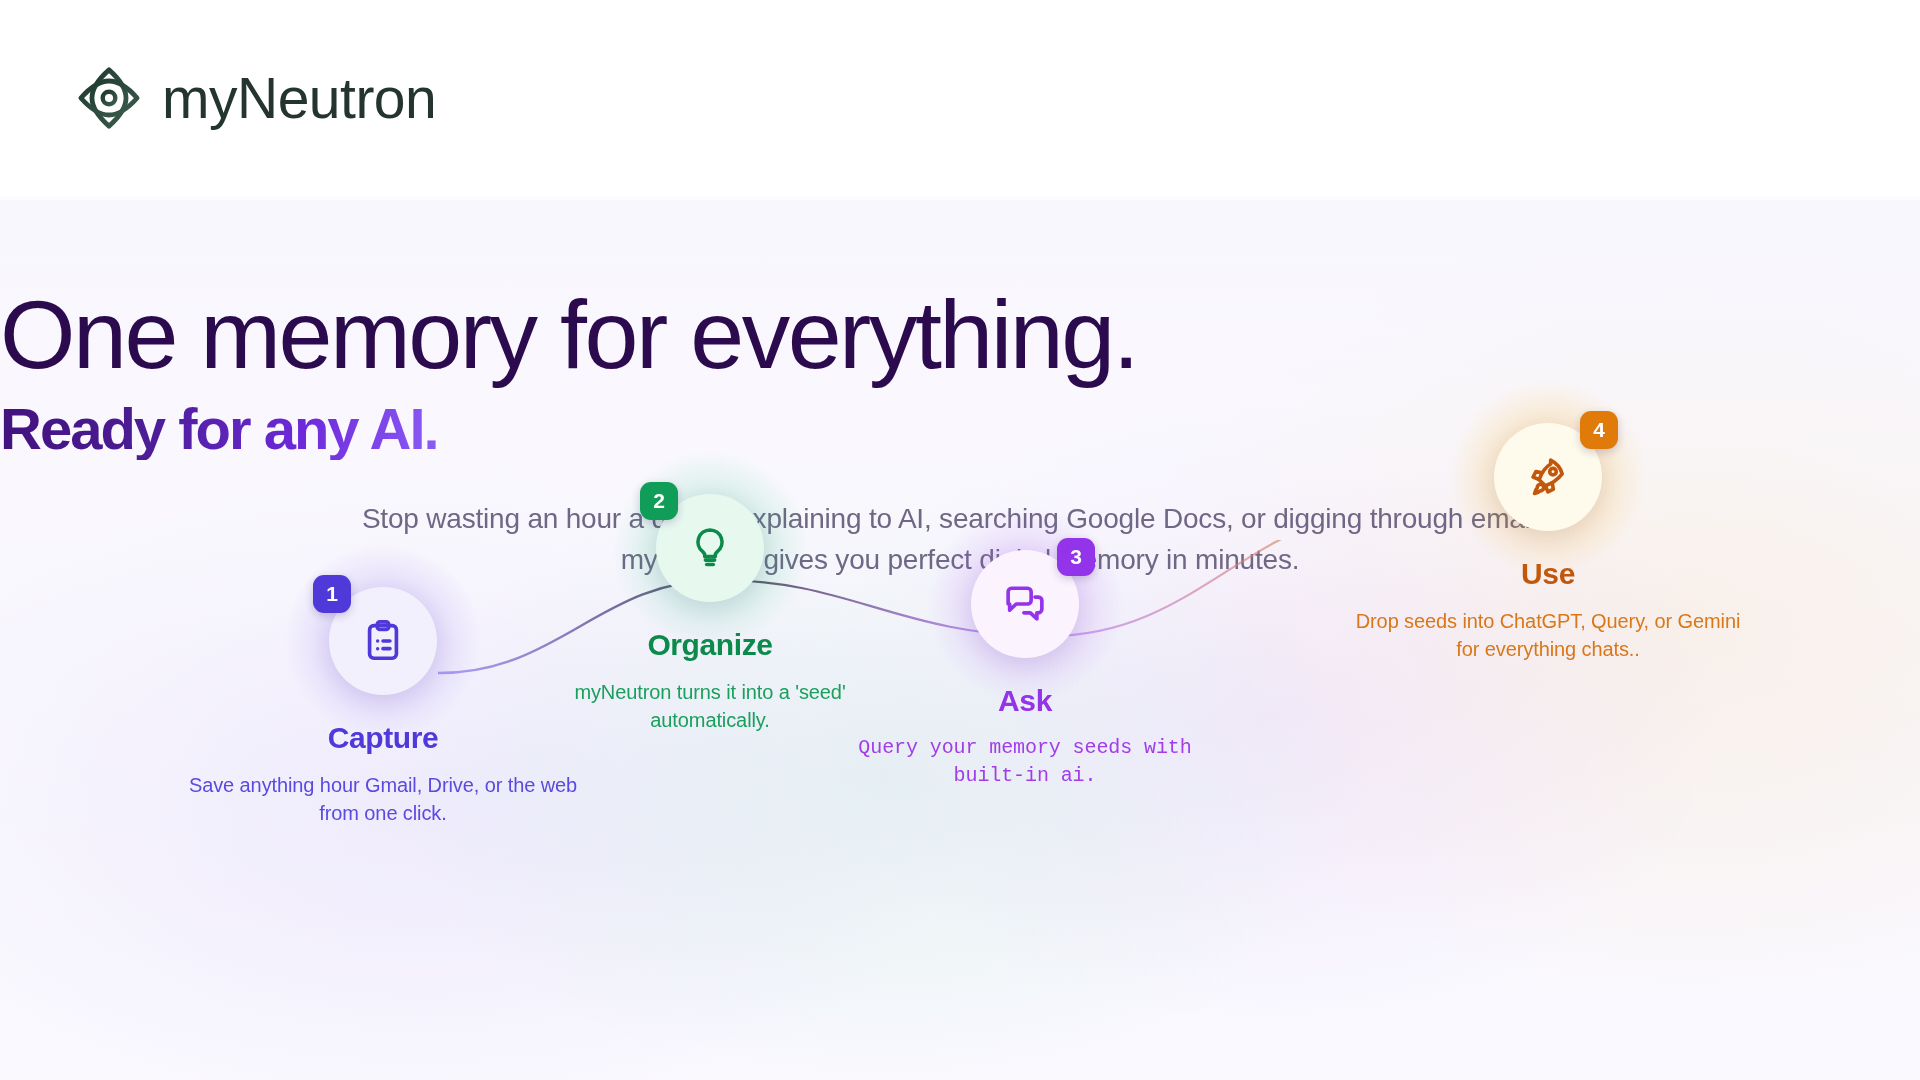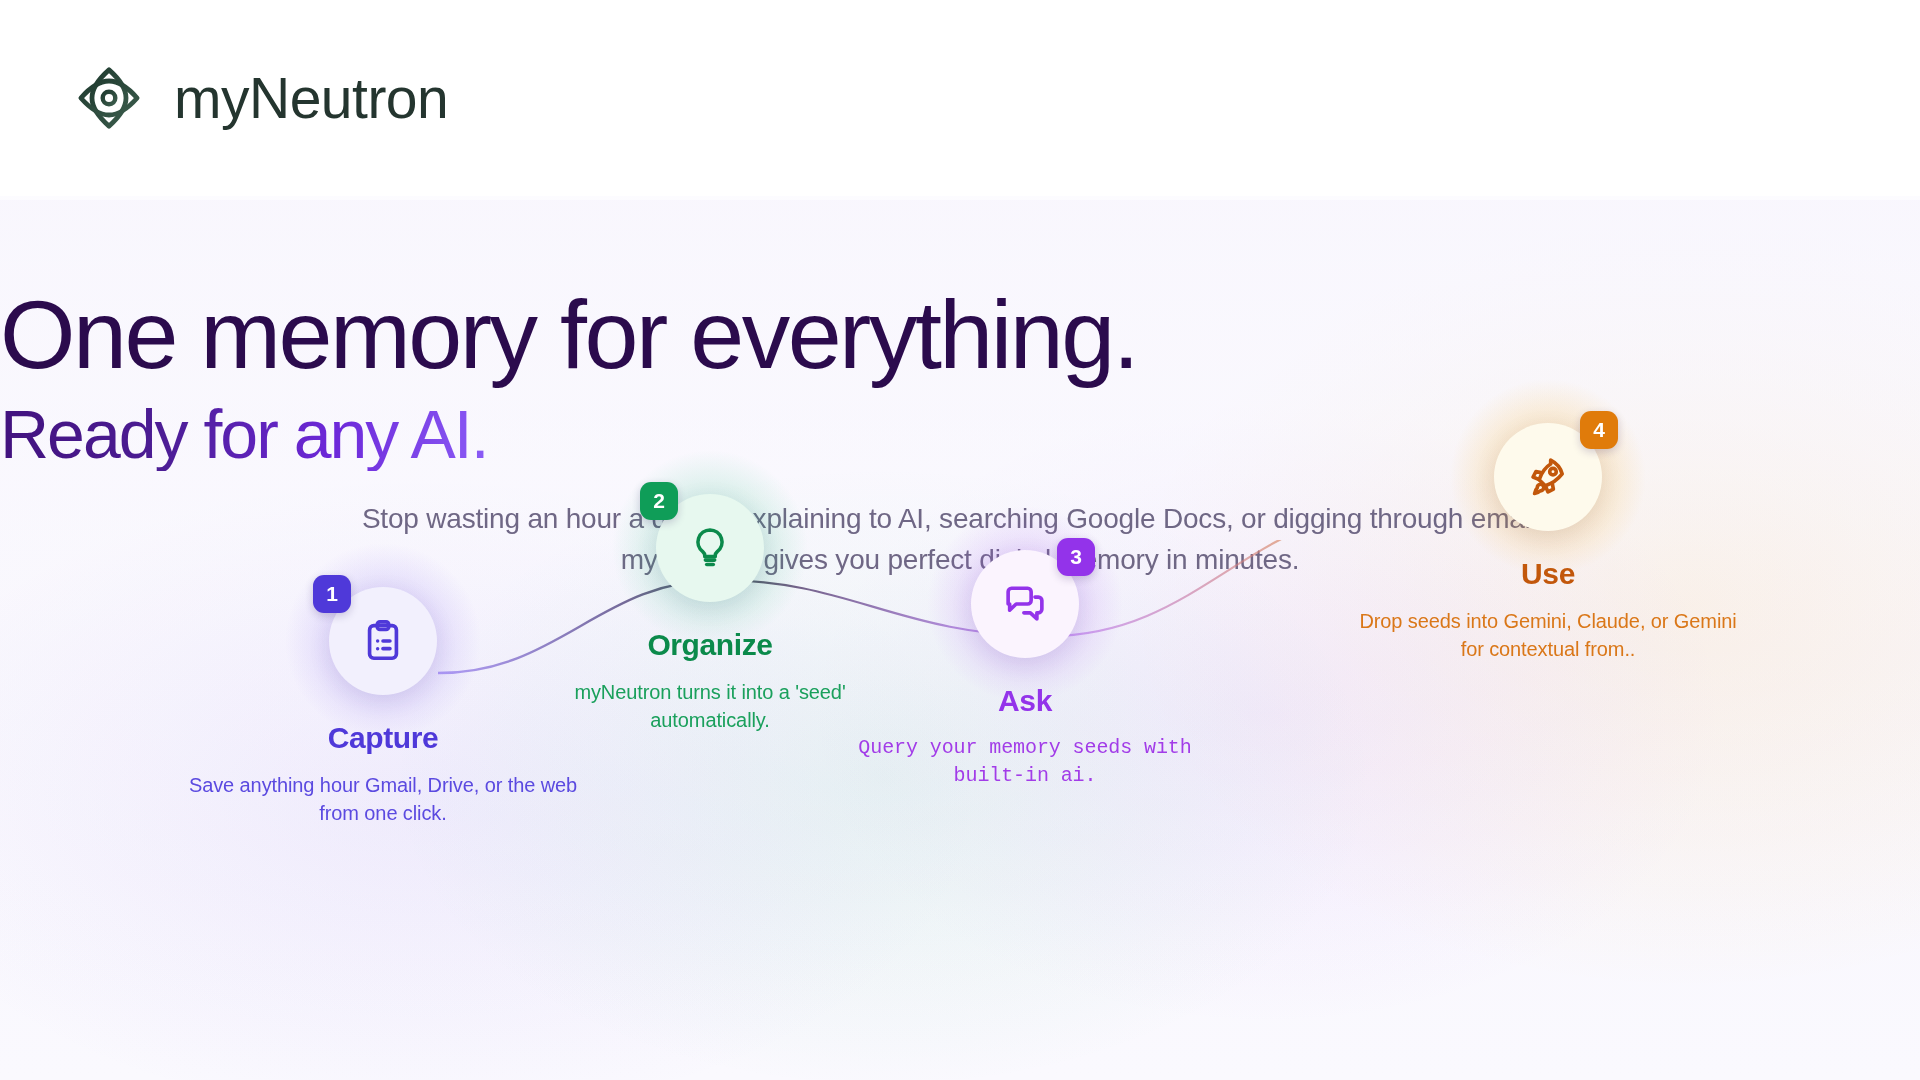--- a/index.html
+++ b/index.html
@@ -31,40 +31,40 @@
     pointer-events:none;
   }
 
   
   #header {
     position:absolute; left:0; top:0; width:1920px; height:196px;
     display:flex; align-items:center;
     padding-left:72px;
     background:#ffffff;
   }
-  #logo { display:flex; align-items:center; gap:28px;text-align:center; }
+  #logo { display:flex; align-items:center; gap:16px;text-align:center; }
   #logo-mark { width:74px; height:74px; display:block; flex:none; }
   #logo-word {
     font-size:57px; font-weight:400; letter-spacing:-0.5px;
     color:#24352f; line-height:1; white-space:nowrap;
   }
 
   
   #headline {
     position:absolute; left:0; top:242px; width:1560px;
     text-align:left;
     margin-top:40px;
   }
   .hl-line { line-height:1.1; white-space:nowrap; }
   #hl1 {
     font-size:97px; font-weight:400; letter-spacing:-2.5px;
     color:#2b0b4d;
   }
   #hl2 {
-    font-size:68px; font-weight:400; letter-spacing:-2px;
+    font-size:58px; font-weight:700; letter-spacing:-2px;
     margin-top:8px;
     background:linear-gradient(95deg,#42127e 0%,#4c1d95 34%,#6d28d9 68%,#8b5cf6 100%);
     -webkit-background-clip:text; background-clip:text;
     -webkit-text-fill-color:transparent; color:#5b21b6;
     display:inline-block;
   }
 
   
   #subheadline {
     position:absolute; left:50%; top:498px;
@@ -250,19 +250,19 @@
             <path d="M10.6 16.6 12 19.8l2.8-1.5-.5-2.6"></path>
             <path d="M6.4 17.6c-1 1-1.4 3-1.4 3s2-.4 3-1.4a1.7 1.7 0 1 0-1.6-1.6Z"></path>
           </svg>
         </div>
         <div class="badge right" style="background:#e07b0a;">
           <span>4</span>
         </div>
       </div>
       <div class="step-title" style="color:#c2570b;">Use</div>
       <div class="step-desc" style="color:#da7718;">
-        <span>Drop seeds into Gemini, Claude, or Gemini</span><br>
-        <span>for contextual from..</span>
+        <span>Drop seeds into ChatGPT, Query, or Gemini</span><br>
+        <span>for everything chats..</span>
       </div>
     </div>
 
   </div>
 </div>
 
 </body></html>

